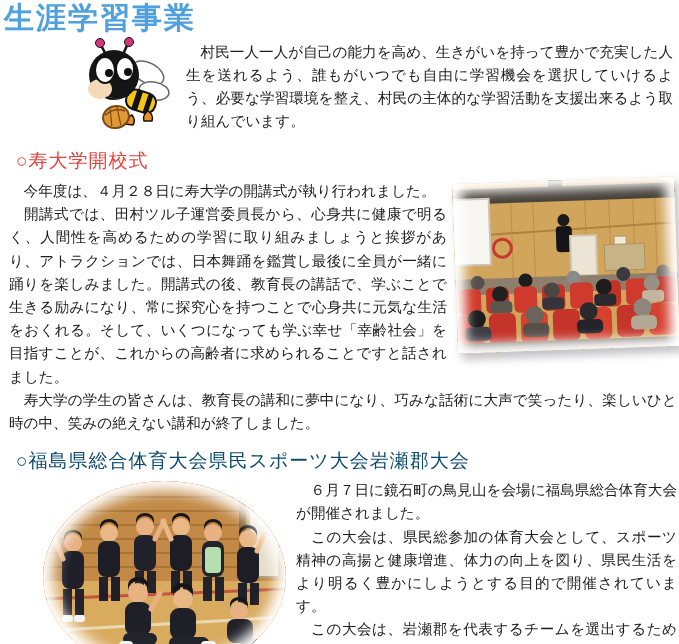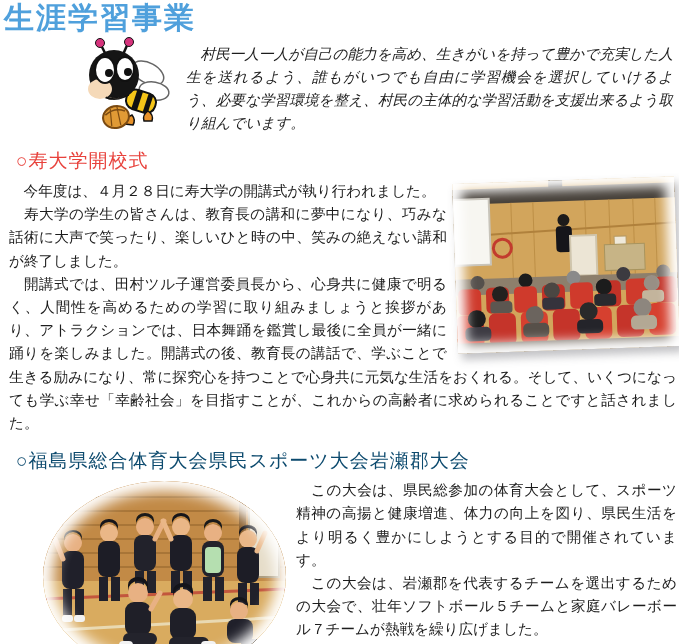--- a/index.html
+++ b/index.html
@@ -9,21 +9,21 @@
     background:#fff; overflow:hidden;
     font-family:"Liberation Serif","DejaVu Serif",serif;
     color:#1c1c1c;
     border-radius:26px;
   }
   .page-title {
     margin:1px 0 0 4px;
     font-family:"Liberation Sans","DejaVu Sans",sans-serif;
     font-weight:bold; font-size:30px; line-height:33px; letter-spacing:2px;
   }
-  .intro-row { display:flex; align-items:flex-end;font-style:italic; }
+  .intro-row { display:flex; align-items:center; }
   .mascot-box { flex:0 0 186px; padding-left:56px; padding-top:3px; }
   .intro-text {
     flex:1 1 auto; padding:4px 6px 0 0;
     font-size:14.6px; line-height:23px; text-align:justify;
   }
   .section-heading {
     font-family:"Liberation Sans","DejaVu Sans",sans-serif;
     font-size:19px; line-height:24px; letter-spacing:1px;
     margin:14px 0 0 16px; font-weight:normal;
   }
@@ -185,22 +185,22 @@
           <rect x="8" y="144" width="26" height="14" rx="5" fill="#3e3c44"></rect>
           <rect x="66" y="142" width="26" height="14" rx="5" fill="#575049"></rect>
           <rect x="120" y="140" width="26" height="14" rx="5" fill="#24242a"></rect>
           <rect x="174" y="138" width="26" height="14" rx="5" fill="#b3a894"></rect>
 
           <rect x="0" y="160" width="222" height="10" fill="#6f655a"></rect>
         </g>
       </svg>
     </div>
     <p>　今年度は、４月２８日に寿大学の開講式が執り行われました。</p>
+    <p>　開講式では、田村ツル子運営委員長から、心身共に健康で明るく、人間性を高めるための学習に取り組みましょうと挨拶があり、アトラクションでは、日本舞踊を鑑賞し最後に全員が一緒に踊りを楽しみました。開講式の後、教育長の講話で、学ぶことで生きる励みになり、常に探究心を持つことで心身共に元気な生活をおくれる。そして、いくつになっても学ぶ幸せ「幸齢社会」を目指すことが、これからの高齢者に求められることですと話されました。</p>
     <p>　寿大学の学生の皆さんは、教育長の講和に夢中になり、巧みな話術に大声で笑ったり、楽しいひと時の中、笑みの絶えない講和が終了しました。</p>
-    <p>　開講式では、田村ツル子運営委員長から、心身共に健康で明るく、人間性を高めるための学習に取り組みましょうと挨拶があり、アトラクションでは、日本舞踊を鑑賞し最後に全員が一緒に踊りを楽しみました。開講式の後、教育長の講話で、学ぶことで生きる励みになり、常に探究心を持つことで心身共に元気な生活をおくれる。そして、いくつになっても学ぶ幸せ「幸齢社会」を目指すことが、これからの高齢者に求められることですと話されました。</p>
     <div class="clear"></div>
   </div>
 
   <h2 class="section-heading" style="color: #0c4a6e;">○福島県総合体育大会県民スポーツ大会岩瀬郡大会</h2>
 
   <div class="section-body sec2-body">
     <div class="oval-photo">
       <svg width="243" height="192" viewBox="0 0 243 192">
 
         <rect width="243" height="100" fill="#c28a46"></rect>
@@ -279,19 +279,20 @@
           <rect x="126" y="156" width="40" height="12" rx="6" fill="#23232c"></rect>
           <rect x="158" y="160" width="15" height="8" rx="4" fill="#f2f2f2"></rect>
 
           <circle cx="196" cy="130" r="9" fill="#e8b183"></circle>
             <path d="M187 128 a9 9 0 0 1 18 0 l0 -5 a9 7 0 0 0 -18 0 z" fill="#15151a"></path>
           <rect x="184" y="138" width="26" height="24" rx="8" fill="#20202a"></rect>
           <rect x="198" y="158" width="26" height="10" rx="5" fill="#23232c"></rect>
         </g>
       </svg>
     </div>
+    <p>　６月７日に鏡石町の鳥見山を会場に福島県総合体育大会が開催されました。</p>
     <p>　この大会は、県民総参加の体育大会として、スポーツ精神の高揚と健康増進、体力の向上を図り、県民生活をより明るく豊かにしようとする目的で開催されています。</p>
     <p>　この大会は、岩瀬郡を代表するチームを選出するための大会で、壮年ソフトボール５チームと家庭バレーボール７チームが熱戦を繰り広げました。</p>
     <p>　天栄村からは、残念ながらソフトボールは不参加となり、家庭バレーボールには、１チーム「Ｒ２９４」が参加し、前年優勝チームのさくらんぼチームと対戦しました。結果は残念ながら１回戦敗退となってしまいましたが、前年王者と対等に点を重ね最後まで接戦を繰り広げていました。</p>
     <div class="clear"></div>
   </div>
 
 </div>
 
 </body></html>

